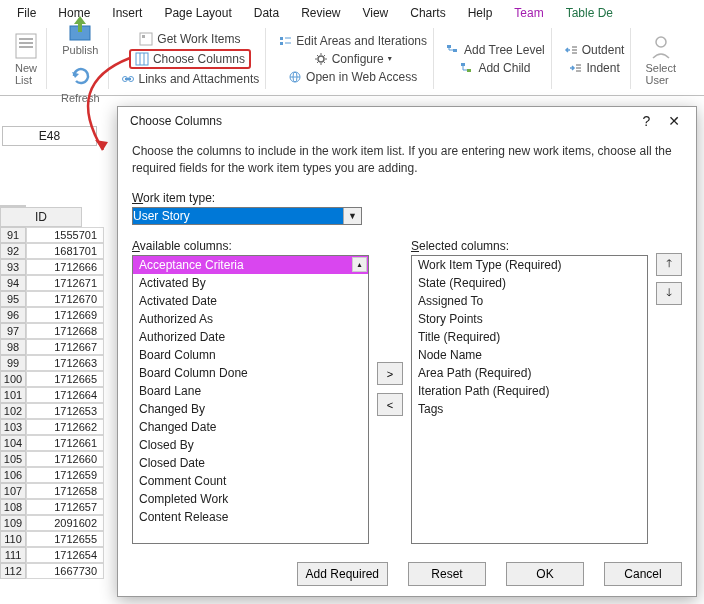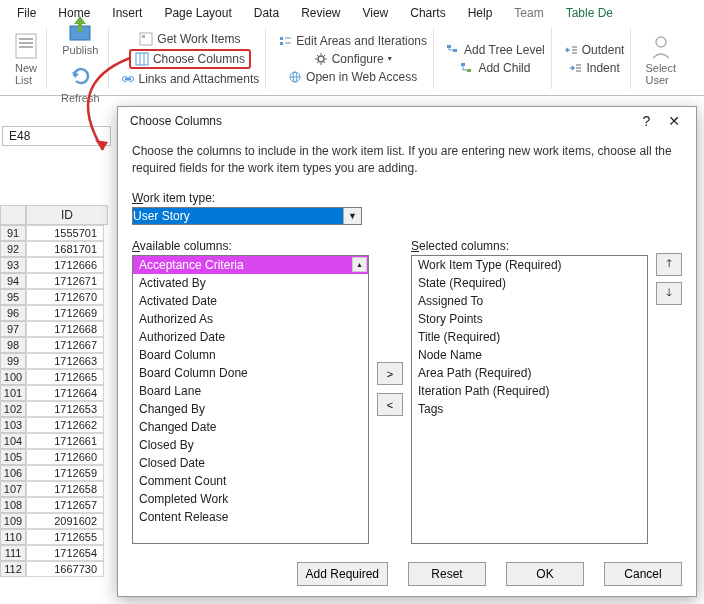--- a/index.html
+++ b/index.html
@@ -1,41 +1,41 @@
 <!DOCTYPE html>
 <html><head>
 <meta charset="utf-8">
 <style>
 * { margin:0; padding:0; box-sizing:border-box; font-family:"Segoe UI",Tahoma,sans-serif; }
 body { background:#fff; font-size:12px; color:#222; width:704px; height:604px; overflow:hidden; position:relative; }
 
 .ribbon-tabs { display:flex; padding:2px 6px 0; }
 .ribbon-tabs .tab { padding:4px 11px; cursor:pointer; color:#222; }
-.ribbon-tabs .tab.active { color:#737373; font-weight:500; }
+.ribbon-tabs .tab.active { color:#a21caf; font-weight:500; }
 .ribbon-tabs .tab.green { color:#217346; }
 
 .ribbon { display:flex; border-bottom:1px solid #c0c0c0; padding:4px 6px 6px; gap:6px; height:72px; }
 .rgroup { display:flex; flex-direction:column; align-items:center; justify-content:center; padding:0 4px; border-right:1px solid #e2e2e2; min-width:40px; }
 .rgroup-col { display:flex; flex-direction:column; gap:2px; }
 .rgroup-row { display:flex; gap:2px; }
 .rgroup:last-child { border-right:none; }
 .rbtn-big { display:flex; flex-direction:column; align-items:center; justify-content:center; padding:2px 4px; cursor:pointer; }
 .rbtn-big svg { display:block; }
 .rbtn-big .lbl { font-size:11px; color:#666; margin-top:2px; }
 .rbtn-small { display:flex; align-items:center; gap:4px; padding:1px 2px; cursor:pointer; font-size:12px; color:#444; }
 .rbtn-small.dis { color:#404040; }
 .highlight-box { border:2px solid #d32f2f; border-radius:3px; padding:0 2px; }
 
 .namebox-row { display:flex; align-items:center; margin-top:30px; padding:0 2px; }
-.namebox { width:109px; border:1px solid #c0c0c0; padding:2px 6px; font-size:12px; }
+.namebox { width:95px; border:1px solid #c0c0c0; padding:2px 6px; font-size:12px;text-align:center; }
 
 .arrow-svg { position:absolute; top:54px; left:55px; pointer-events:none; }
 
 .grid-area { position:absolute; top:205px; left:0; }
-.col-header { display:flex; }
+.col-header { display:flex;flex-direction:column; }
 .rownum-spacer { width:26px; border:1px solid #ccc; background:#f0f0f0; }
 .colhead { width:82px; border:1px solid #ccc; background:#f0f0f0; text-align:center; padding:2px 0; font-weight:500; }
 .grid-row { display:flex; }
 .rownum { width:26px; border:1px solid #ccc; background:#f0f0f0; text-align:center; font-size:11px; padding:1px 0; }
 .cell { width:78px; border:1px solid #d6d6d6; text-align:right; padding:1px 6px; font-size:11px; }
 
 
 .dialog { position:absolute; top:106px; left:117px; width:580px; height:491px; background:#fff; border:1px solid #999; box-shadow:0 4px 16px rgba(0,0,0,0.3); display:flex; flex-direction:column; }
 .dlg-title { display:flex; align-items:center; padding:6px 8px 6px 12px; }
 .dlg-title .t { flex:1; font-size:12px; }

